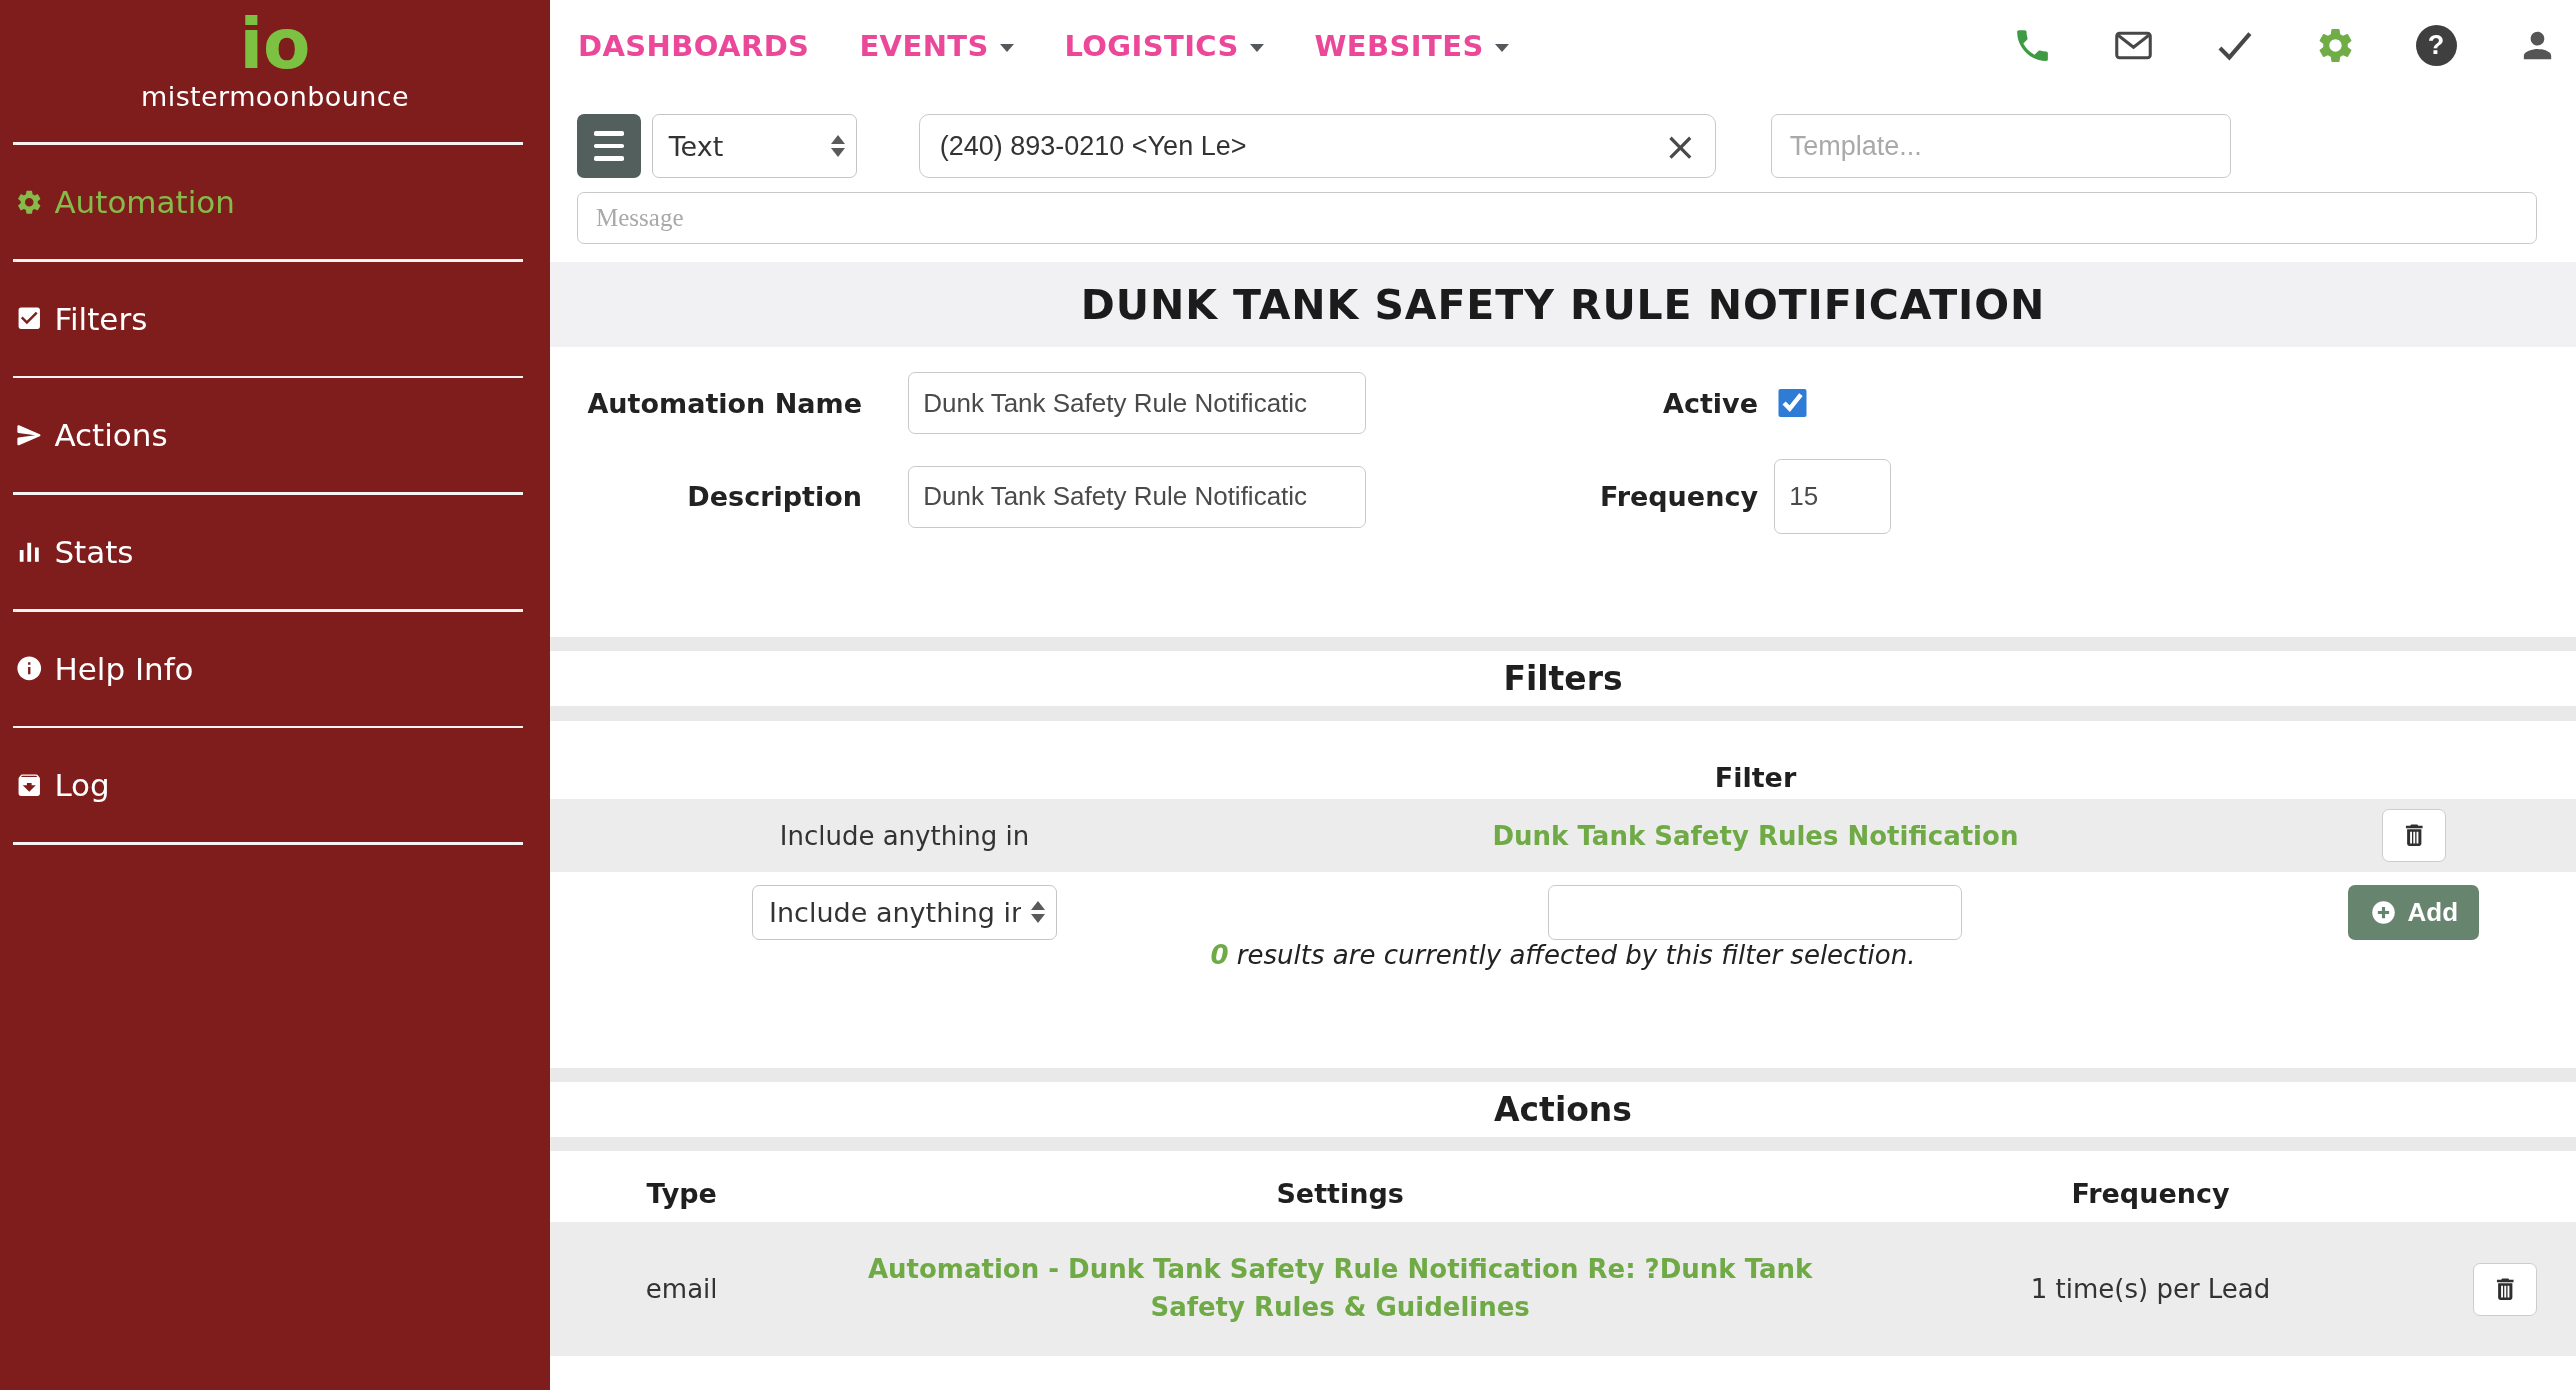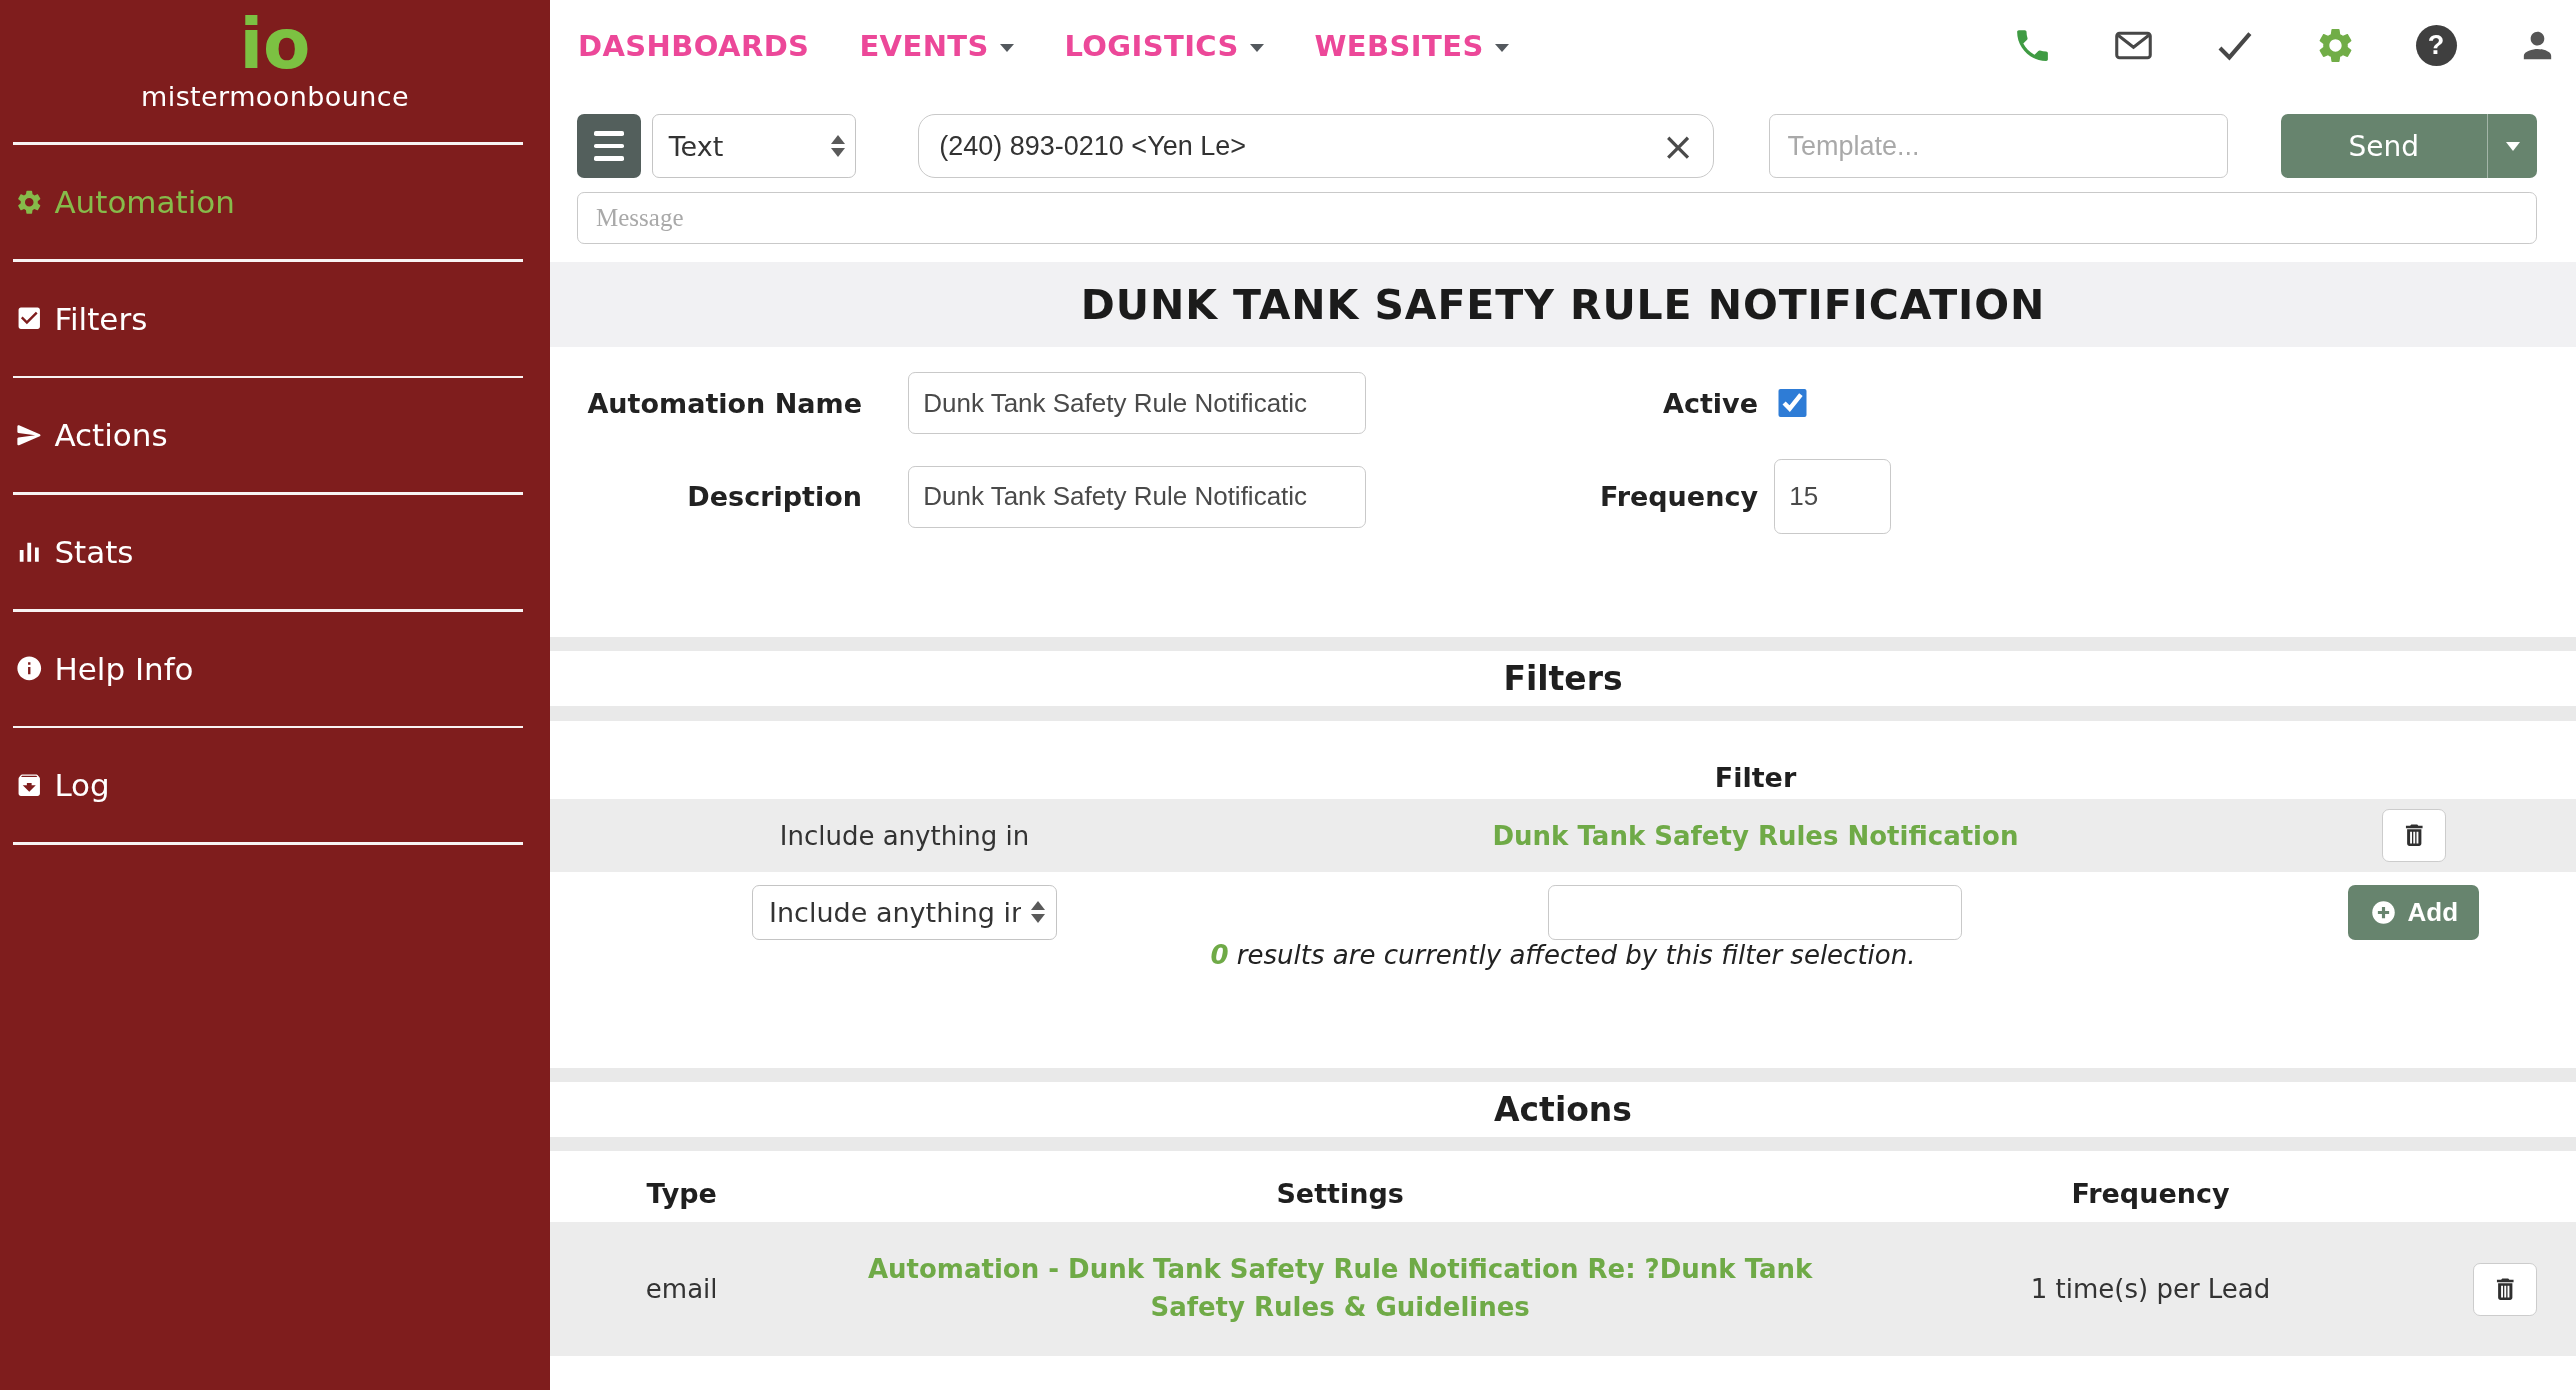--- a/index.html
+++ b/index.html
@@ -45,21 +45,21 @@
                display:flex; flex-direction:column; align-items:center; justify-content:center; gap:8px; cursor:pointer; }
   .hamburger span { width:30px; height:4.5px; background:#fff; border-radius:1.8px; }
   .select-box { display:flex; align-items:center; justify-content:space-between; background:#fff;
                 border:1.8px solid #c4c4c4; border-radius:7.1px; cursor:pointer; }
   .type-select { margin-left:10.7px; width:205px; height:64px; }
   .select-label { padding-left:16px; font-size:27px; color:#333; white-space:nowrap; overflow:hidden; }
   .stepper { display:flex; flex-direction:column; align-items:center; justify-content:center; gap:4.5px;
              padding:0 10.7px; align-self:stretch; }
   .tri-up { width:0; height:0; border-left:7.1px solid transparent; border-right:7.1px solid transparent; border-bottom:9px solid #5a5a5a; }
   .tri-down { width:0; height:0; border-left:7.1px solid transparent; border-right:7.1px solid transparent; border-top:9px solid #5a5a5a; }
-  .recipient-wrap { margin-left:62px; width:797px; height:64px; border:1.8px solid #c9c9c9; border-radius:17px;
+  .recipient-wrap { margin-left:62px; width:797px; height:64px; border:1.8px solid #c9c9c9; border-radius:10px;
                     display:flex; align-items:center; padding:0 18px; background:#fff; }
   .recipient-wrap input { flex:1; border:none; outline:none; font-size:27px; color:#333; background:transparent; }
   .clear-x { font-size:39px; color:#4a4a4a; line-height:1; cursor:pointer; margin-left:10.7px; }
   .template-input { margin-left:55px; width:460px; height:64px; border:1.8px solid #c9c9c9; border-radius:7.1px;
                     padding:0 18px; font-size:27px; color:#333; outline:none; }
   input::placeholder { color:#a9a9a9; }
   .send-btn { margin-left:53px; height:64px; display:flex; border:none; border-radius:7.1px; overflow:hidden;
               background:#67846e; color:#fff; padding:0; cursor:pointer; }
   .send-main { width:207px; display:flex; align-items:center; justify-content:center; font-size:28px; }
   .send-caret { width:50px; display:flex; align-items:center; justify-content:center;
@@ -256,26 +256,20 @@
           <span class="stepper">
             <i class="tri-up"></i>
               <i class="tri-down"></i>
           </span>
         </div>
         <div class="recipient-wrap">
           <input type="text" value="(240) 893-0210 &lt;Yen Le&gt;" style="">
           <span class="clear-x">×</span>
         </div>
         <input type="text" class="template-input" placeholder="Template..." style="">
-        <div class="send-btn">
-          <span class="send-main">Send</span>
-          <span class="send-caret">
-            <i class="tri-down"></i>
-          </span>
-        </div>
       </div>
       <div class="tb-row2">
         <input type="text" class="message-input" placeholder="Message" style="">
       </div>
     </div>
 
     <div class="title-bar">
       <h1>DUNK TANK SAFETY RULE NOTIFICATION</h1>
     </div>
 

